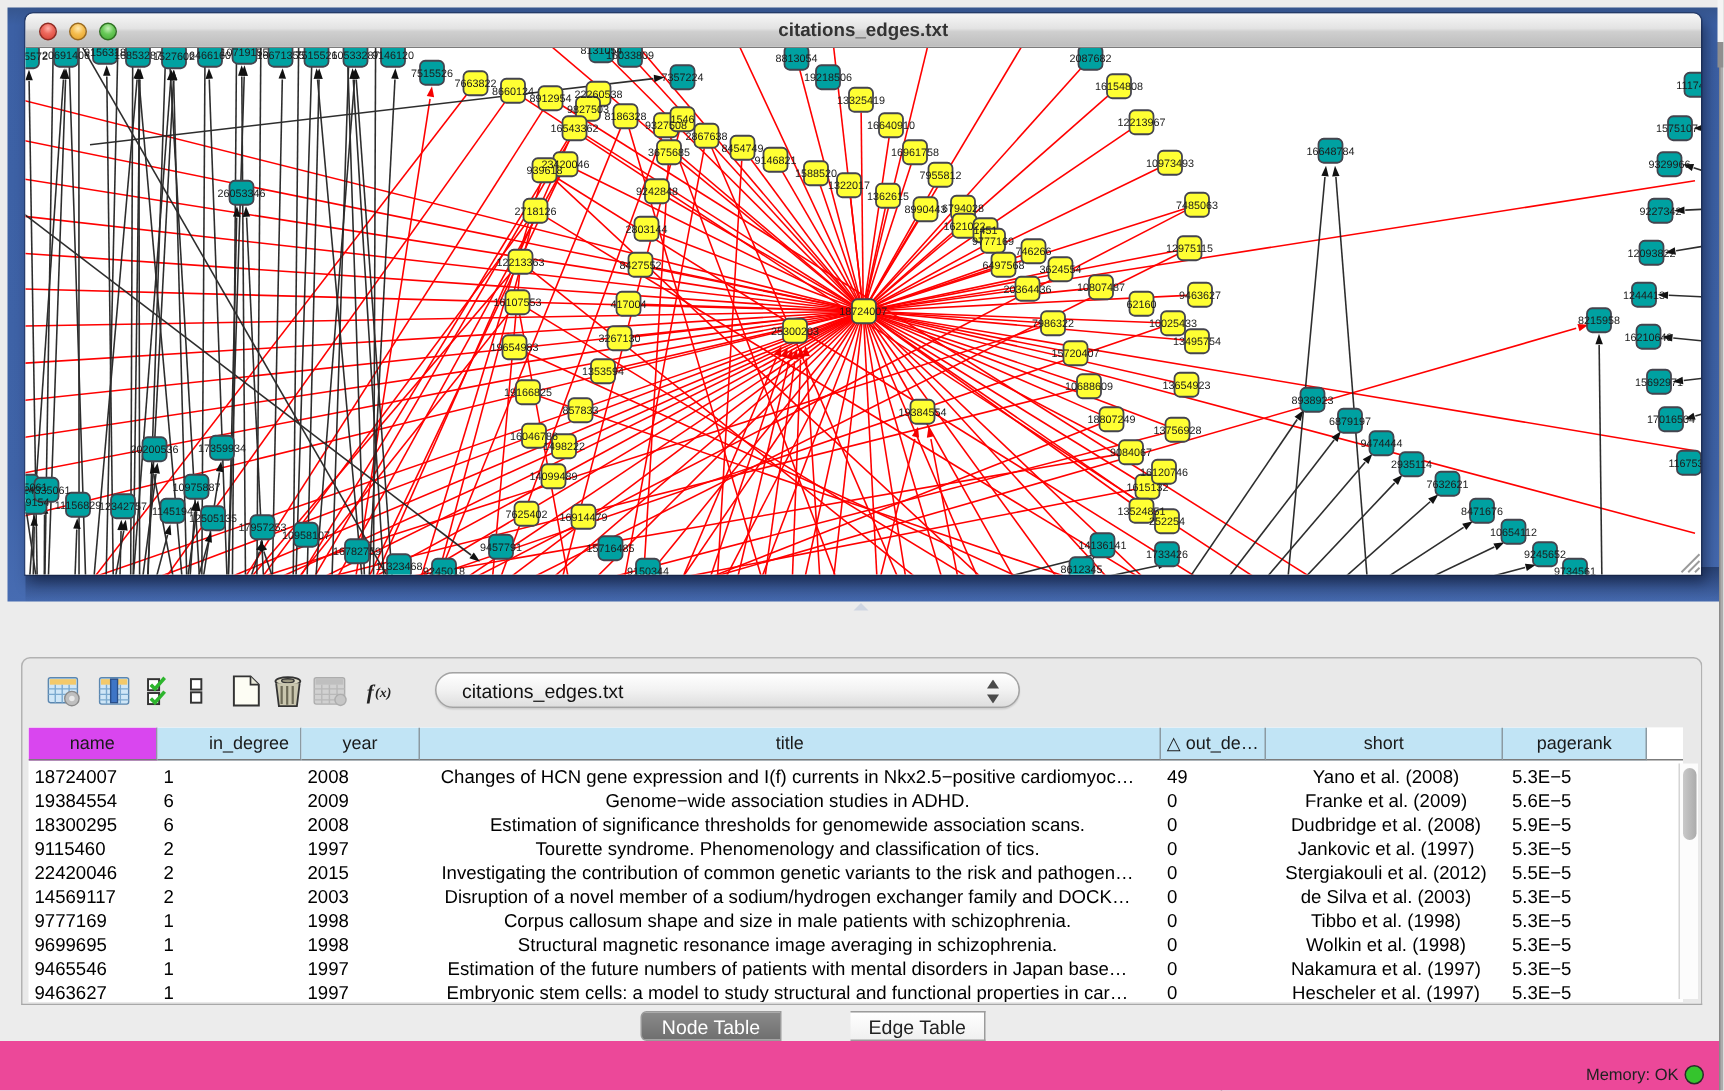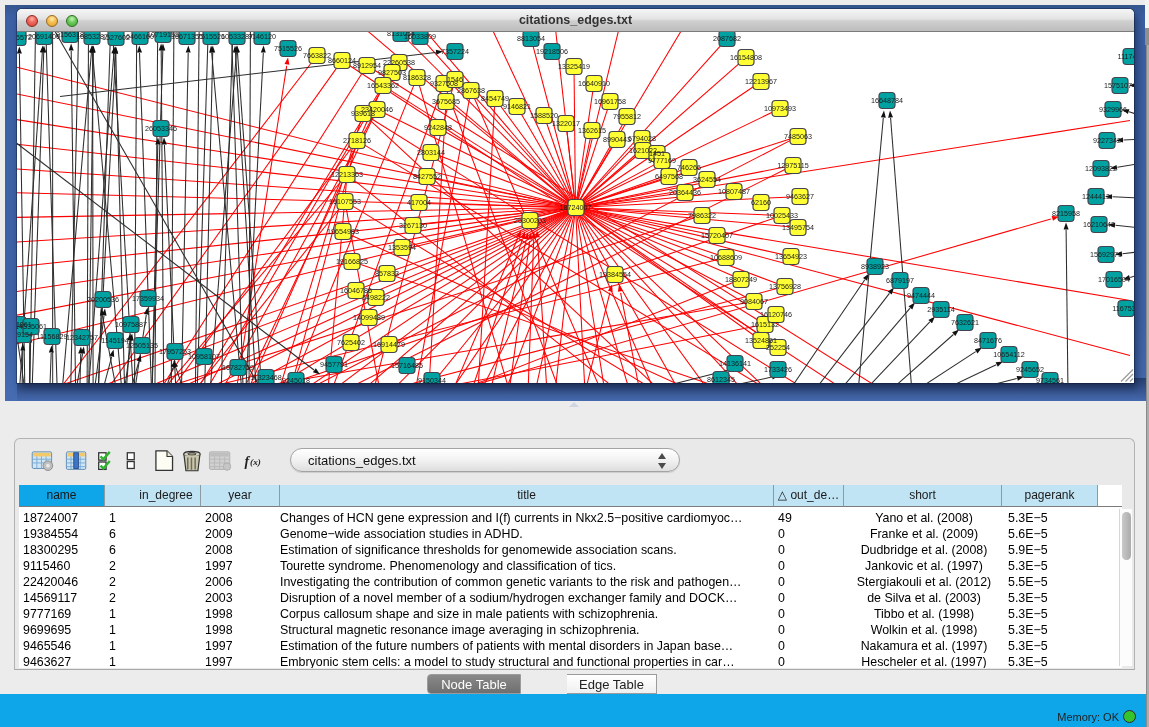--- a/index.html
+++ b/index.html
@@ -24,30 +24,30 @@
 .combo { position:absolute; left:275px; top:9px; width:390px; height:24px; border:1px solid #a3a3a3; border-radius:12px;
   background:linear-gradient(180deg,#ffffff 0%,#f2f2f2 50%,#dedede 100%); box-shadow:0 1px 1px rgba(0,0,0,0.12); }
 .combo .t { position:absolute; left:17px; top:4px; font-size:13px; color:#111; }
 .table { position:absolute; left:4px; top:46px; width:1103px; height:183px; background:#fff; overflow:hidden; }
 .thead { position:absolute; left:0; top:0; width:1103px; height:22px; font-size:12px; color:#1a1a1a; }
 .thead .h { position:absolute; top:0; height:22px; background:#c1e4f5; border-right:1px solid #8c9aa2; border-bottom:1px solid #7b7b7b; text-align:center; line-height:21px; }
 .tbody { position:absolute; left:0; top:25px; font-size:12.4px; color:#000; }
 .tr { position:relative; height:16px; line-height:16px; white-space:nowrap; }
 .tr div { position:absolute; top:0; overflow:hidden; }
 .c0 { left:4px; width:80px; } .c1 { left:90px; width:90px; } .c2 { left:186px; width:70px; }
-.c3 { left:261px; width:490px; } .c4 { left:759px; width:66px; } .c5 { left:827px; width:156px; text-align:center; }
+.c3 { left:261px; width:490px;text-align:center; } .c4 { left:759px; width:66px; } .c5 { left:827px; width:156px; text-align:center; }
 .c6 { left:989px; width:90px; }
 .vsb { position:absolute; right:2px; top:70px; width:13px; height:157px; background:#fcfcfc; border-left:1px solid #d5d5d5; }
 .vsb .th { position:absolute; left:2px; top:3px; width:9px; height:48px; background:linear-gradient(90deg,#c9c9c9,#ababab); border-radius:5px; }
 .tabs { position:absolute; left:427px; top:674px; height:20px; display:flex; font-size:13px;gap:46px; }
 .tab { height:20px; line-height:19px; text-align:center; background:linear-gradient(180deg,#ffffff,#f0f0f0); border:1px solid #9b9b9b; border-left:none; color:#222; }
 .tab.first { border-left:1px solid #9b9b9b; border-radius:4px 0 0 4px; }
 .tab.last { border-radius:0 4px 4px 0;margin-top:36px; }
 .tab.sel { background:linear-gradient(180deg,#8a8a8a,#6f6f6f); color:#fff; }
-.status { position:absolute; left:0; top:694px; width:1146px; height:33px; background:#0ea5e9; }
+.status { position:absolute; left:0; top:694px; width:1146px; height:33px; background:#ec4899; }
 .status .t { position:absolute; right:27px; top:17px; font-size:11px; color:#222; }
 .status .dot { position:absolute; right:10px; top:16px; width:13px; height:13px; border-radius:50%; background:#35c42d; border:1.5px solid #2a2a2a; }
 </style></head>
 <body>
 <div class="app">
   <div class="desktop">
     <div class="shadowband" style="position:absolute;left:12px;top:373px;width:1129px;height:23px;background:linear-gradient(180deg,rgba(14,26,56,0.5),rgba(14,26,56,0.04));"></div>
     <div class="iframe">
       <svg width="1117" height="351" viewBox="17 31.5 1117 351" style="position:absolute;left:0;top:22.5px;background:#fff">
 <g stroke="#ff0000" stroke-width="1.05">
@@ -783,21 +783,21 @@
     </svg>
     <div class="combo">
         <div class="t">citations_edges.txt</div>
       <svg width="10" height="16" viewBox="0 0 10 16" style="position:absolute;right:12px;top:4px">
         <path d="M5 0 L9 6 H1 Z" fill="#4a4a4a"></path>
           <path d="M5 16 L9 10 H1 Z" fill="#4a4a4a"></path>
       </svg>
     </div>
     <div class="table">
       <div class="thead">
-        <div class="h" style="left:0;width:86px;background:#0ea5e9;">name</div>
+        <div class="h" style="left:0;width:86px;background:#d946ef;">name</div>
         <div class="h" style="left:86px;width:96px;padding-left:27px;">in_degree</div>
         <div class="h" style="left:182px;width:79px;">year</div>
         <div class="h" style="left:261px;width:494px;">title</div>
         <div class="h" style="left:755px;width:70px;">△ out_de…</div>
         <div class="h" style="left:825px;width:158px;">short</div>
         <div class="h" style="left:983px;width:96px;">pagerank</div>
         <div class="h" style="left:1079px;width:24px;background:#fff;border-bottom:1px solid #7b7b7b;border-right:none;"></div>
       </div>
       <div class="tbody">
 <div class="tr">
@@ -832,21 +832,21 @@
             <div class="c1">2</div>
             <div class="c2">1997</div>
             <div class="c3">Tourette syndrome. Phenomenology and classification of tics.</div>
             <div class="c4">0</div>
             <div class="c5">Jankovic et al. (1997)</div>
             <div class="c6">5.3E−5</div>
           </div>
 <div class="tr">
             <div class="c0">22420046</div>
             <div class="c1">2</div>
-            <div class="c2">2006</div>
+            <div class="c2">2015</div>
             <div class="c3">Investigating the contribution of common genetic variants to the risk and pathogen…</div>
             <div class="c4">0</div>
             <div class="c5">Stergiakouli et al. (2012)</div>
             <div class="c6">5.5E−5</div>
           </div>
 <div class="tr">
             <div class="c0">14569117</div>
             <div class="c1">2</div>
             <div class="c2">2003</div>
             <div class="c3">Disruption of a novel member of a sodium/hydrogen exchanger family and DOCK…</div>

